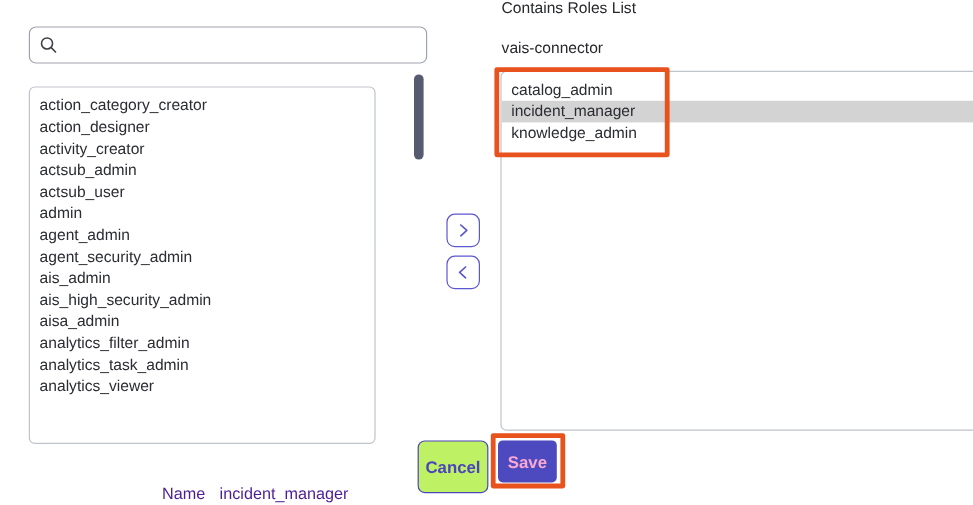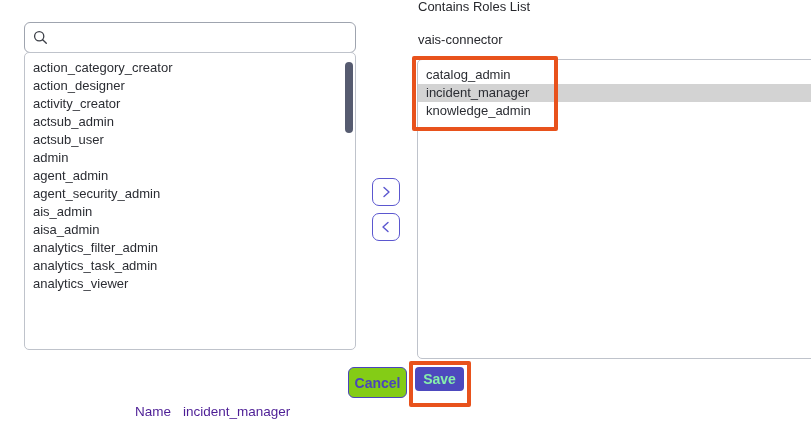--- a/index.html
+++ b/index.html
@@ -39,21 +39,21 @@
   .search-icon { display: inline-flex; margin-right: 6px; }
 
   
   .listbox {
     background: #fff;
     border: 1px solid #bfc3cb;
     border-radius: 5px;
     overflow: hidden;
     padding-top: 6px;
   }
-  .listbox-left { left: 24px; top: 52px; width: 332px; height: 298px; }
+  .listbox-left { left: 24px; top: 72px; width: 289px; height: 298px; }
   .listbox-right { left: 417px; top: 59px; width: 421px; height: 300px; }
   .row {
     height: 18px;
     line-height: 18px;
     font-size: 13px;
     padding-left: 8px;
     white-space: nowrap;
     cursor: default;
     color: #2b2d33;
   }
@@ -84,30 +84,30 @@
   .btn {
     font-family: "Liberation Sans", sans-serif;
     font-weight: bold;
     font-size: 14px;
     border-radius: 6px;
     cursor: pointer;
     display: flex; align-items: center; justify-content: center;
   }
   .btn-cancel {
     left: 348px; top: 367px;
-    width: 59px; height: 31px;
-    background: #84cc16;
+    width: 59px; height: 44px;
+    background: #bef264;
     color: #4a45bb;
     border: 1.5px solid #4a45bb;
   }
   .btn-save {
     left: 415px; top: 367px;
-    width: 49px; height: 24px;
+    width: 49px; height: 35px;
     background: #4d49be;
-    color: #86efac;
+    color: #f9a8d4;
     border: none;
     border-radius: 4px;
   }
 
   
   .annotation {
     border: 4px solid #e8521c;
     border-radius: 2px;
     pointer-events: none;
     background: transparent;
@@ -149,20 +149,21 @@
 
     <div class="row">admin</div>
 
     <div class="row">agent_admin</div>
 
     <div class="row">agent_security_admin</div>
 
 
     <div class="row">ais_admin</div>
 
+    <div class="row">ais_high_security_admin</div>
 
     <div class="row">aisa_admin</div>
 
 
     <div class="row">analytics_filter_admin</div>
 
     <div class="row">analytics_task_admin</div>
 
     <div class="row">analytics_viewer</div>
   </div>

